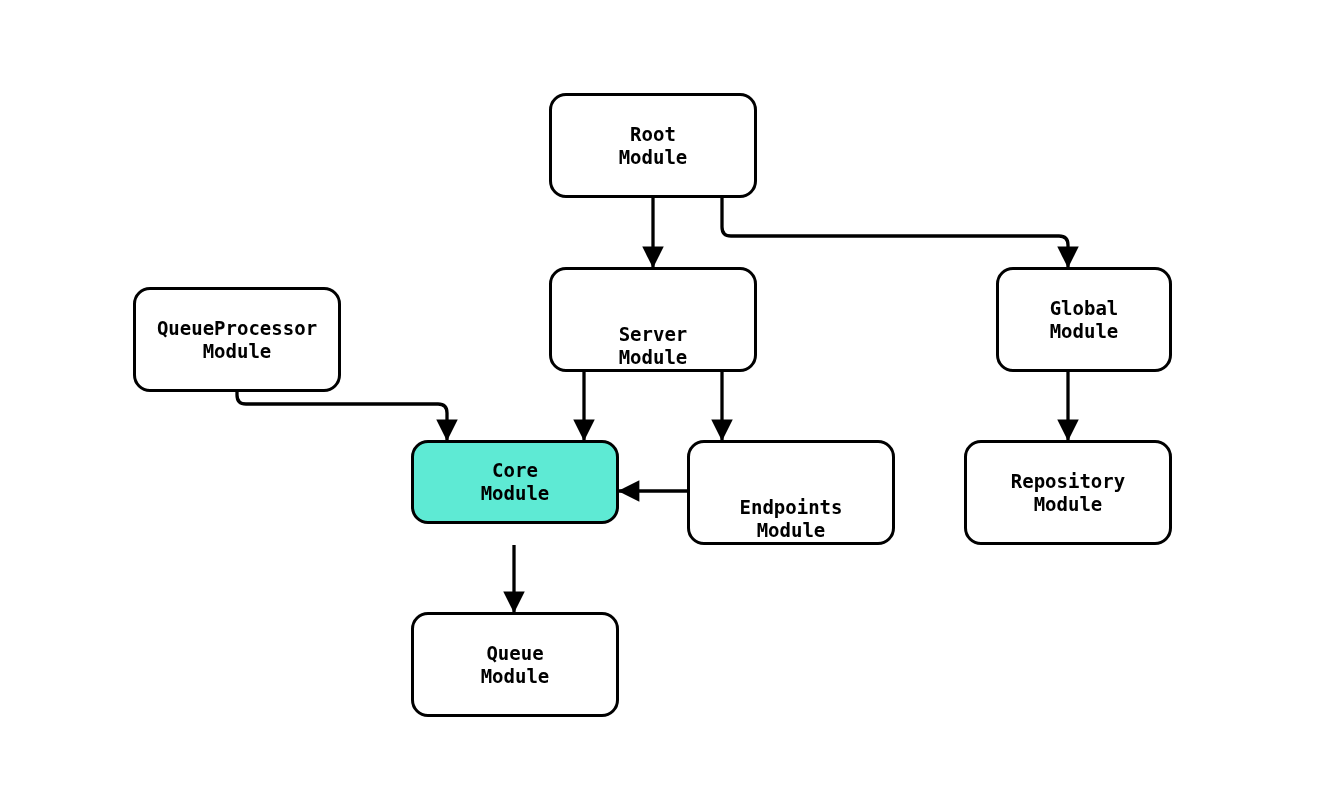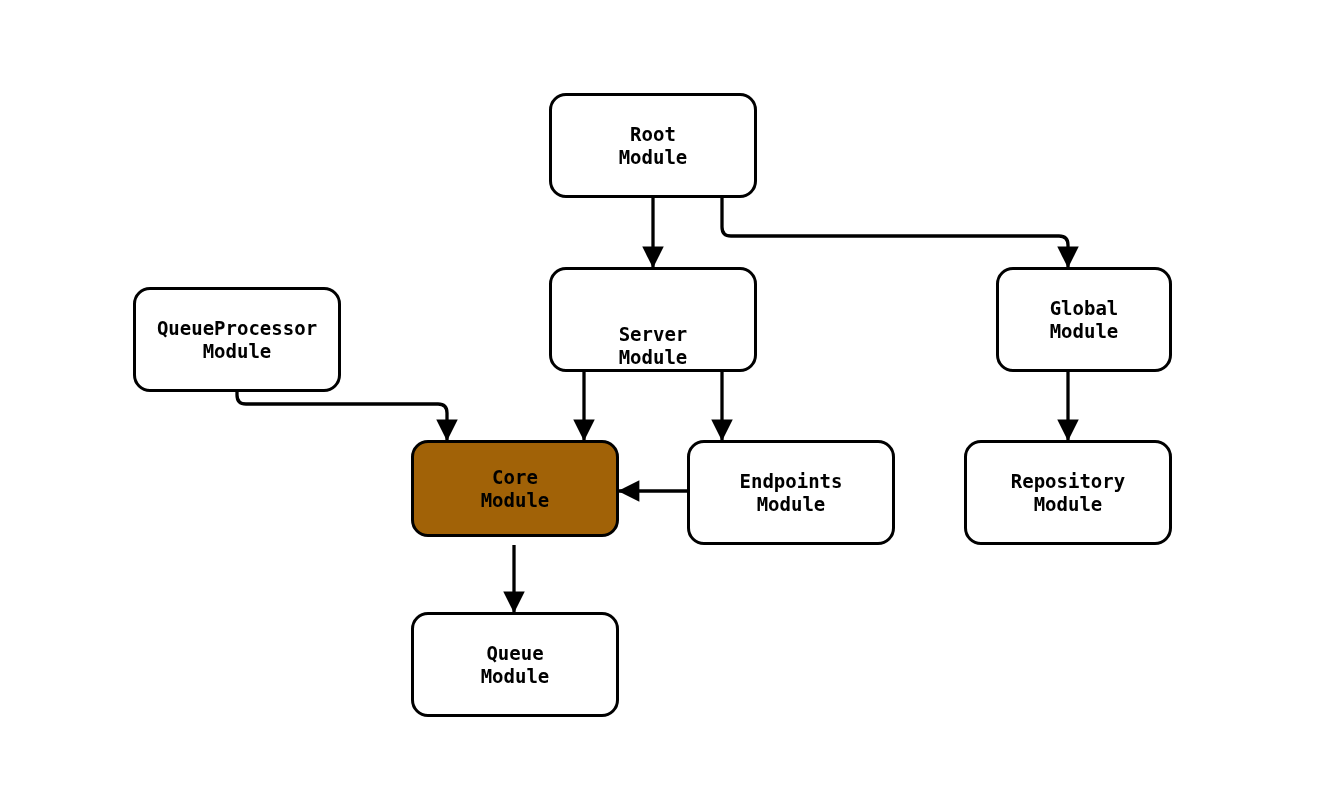--- a/index.html
+++ b/index.html
@@ -79,25 +79,25 @@
 Module</span>
       </div>
       <div class="node" style="left: 549px; top: 267px; width: 208px; height: 105px; border-color: rgb(0, 0, 0); background: rgb(255, 255, 255); align-items: flex-end;">
         <span class="node-label" style="color: rgb(0, 0, 0);">Server
 Module</span>
       </div>
       <div class="node" style="left: 964px; top: 267px; width: 176px; height: 105px; border-color: rgb(0, 0, 0); background: rgb(255, 255, 255); margin-left: 32px;">
         <span class="node-label" style="color: rgb(0, 0, 0);">Global
 Module</span>
       </div>
-      <div class="node" style="left: 411px; top: 440px; width: 208px; height: 97px; border-color: rgb(0, 0, 0); background: #a16207;">
+      <div class="node" style="left: 411px; top: 440px; width: 208px; height: 84px; border-color: rgb(0, 0, 0); background: #5eead4;">
         <span class="node-label" style="color: rgb(0, 0, 0);">Core
 Module</span>
       </div>
-      <div class="node" style="left: 687px; top: 440px; width: 208px; height: 105px; border-color: rgb(0, 0, 0); background: rgb(255, 255, 255);">
+      <div class="node" style="left: 687px; top: 440px; width: 208px; height: 105px; border-color: rgb(0, 0, 0); background: rgb(255, 255, 255); align-items: flex-end;">
         <span class="node-label" style="color: rgb(0, 0, 0);">Endpoints
 Module</span>
       </div>
       <div class="node" style="left: 964px; top: 440px; width: 208px; height: 105px; border-color: rgb(0, 0, 0); background: rgb(255, 255, 255);">
         <span class="node-label" style="color: rgb(0, 0, 0);">Repository
 Module</span>
       </div>
       <div class="node" style="left: 411px; top: 612px; width: 208px; height: 105px; border-color: rgb(0, 0, 0); background: rgb(255, 255, 255); justify-content: center;">
         <span class="node-label" style="color: rgb(0, 0, 0);">Queue
 Module</span>

